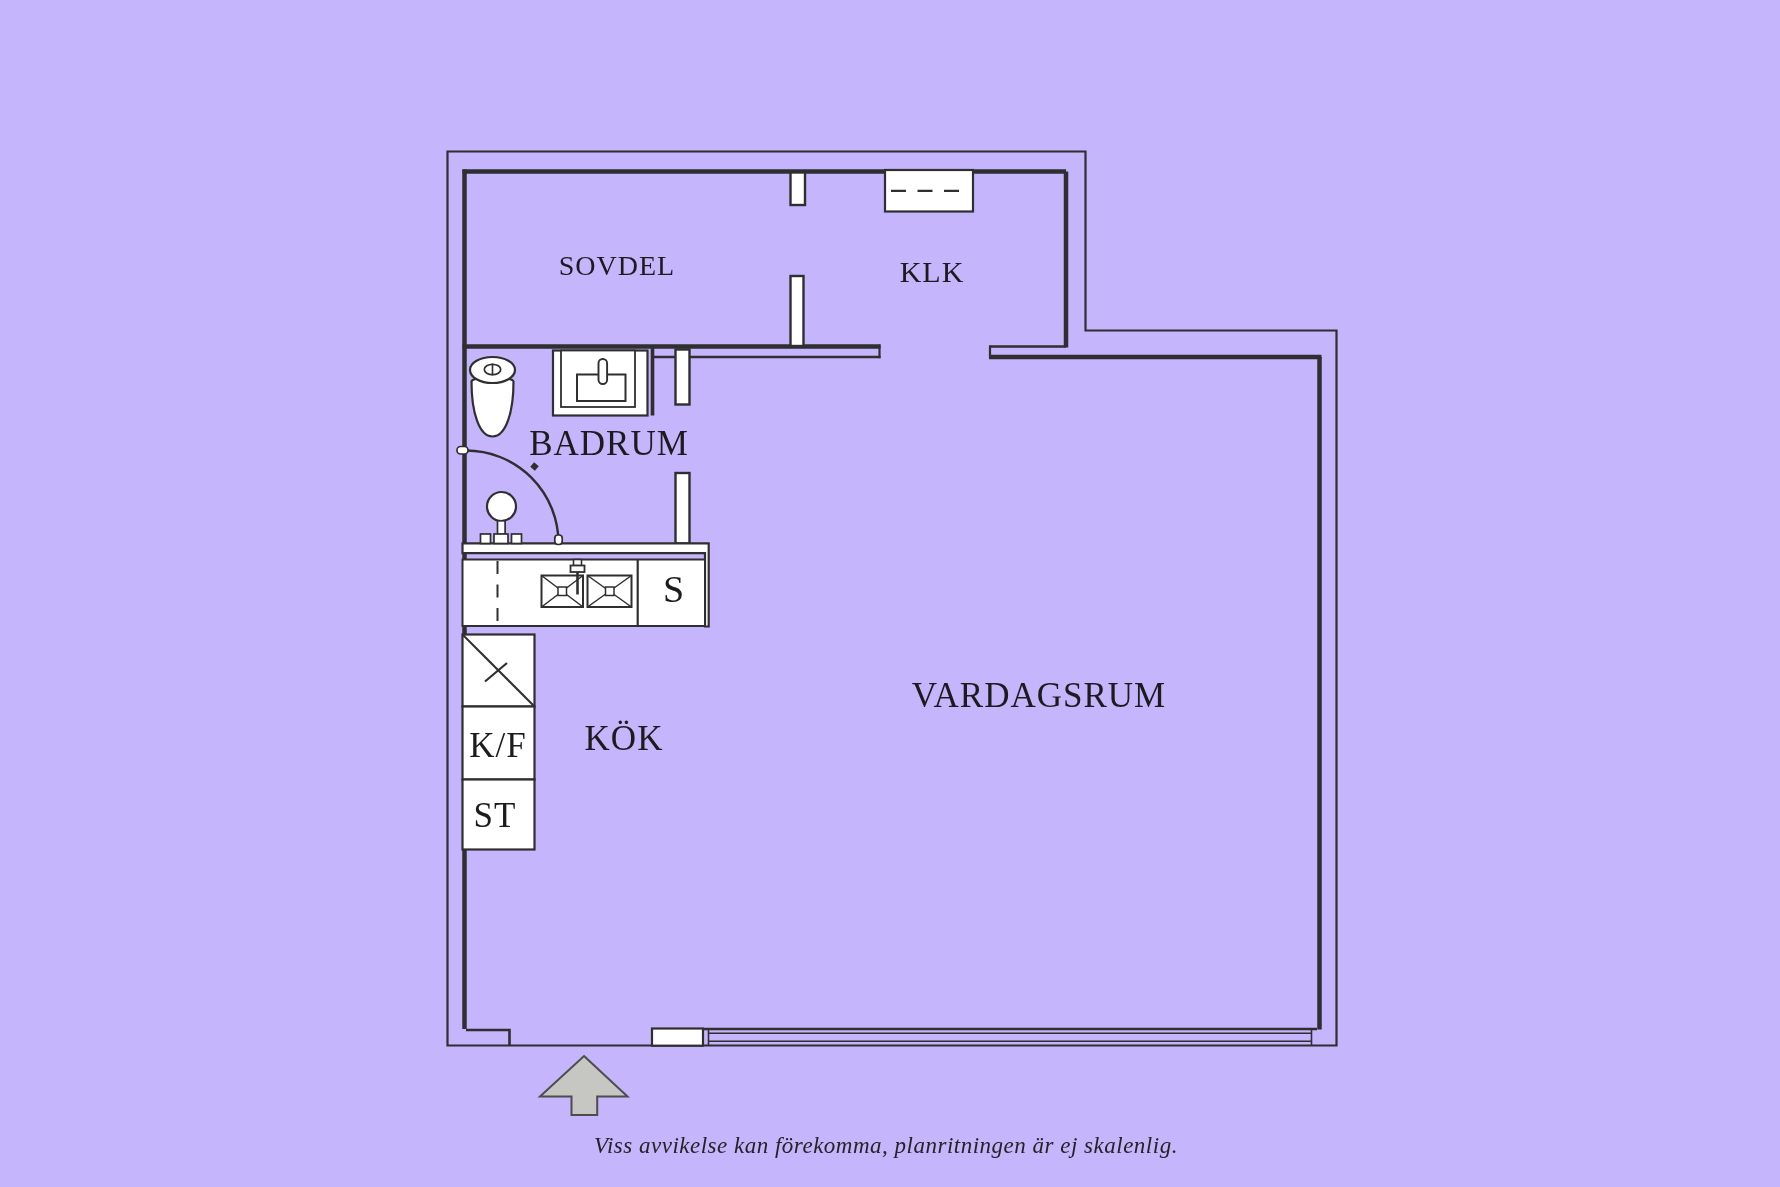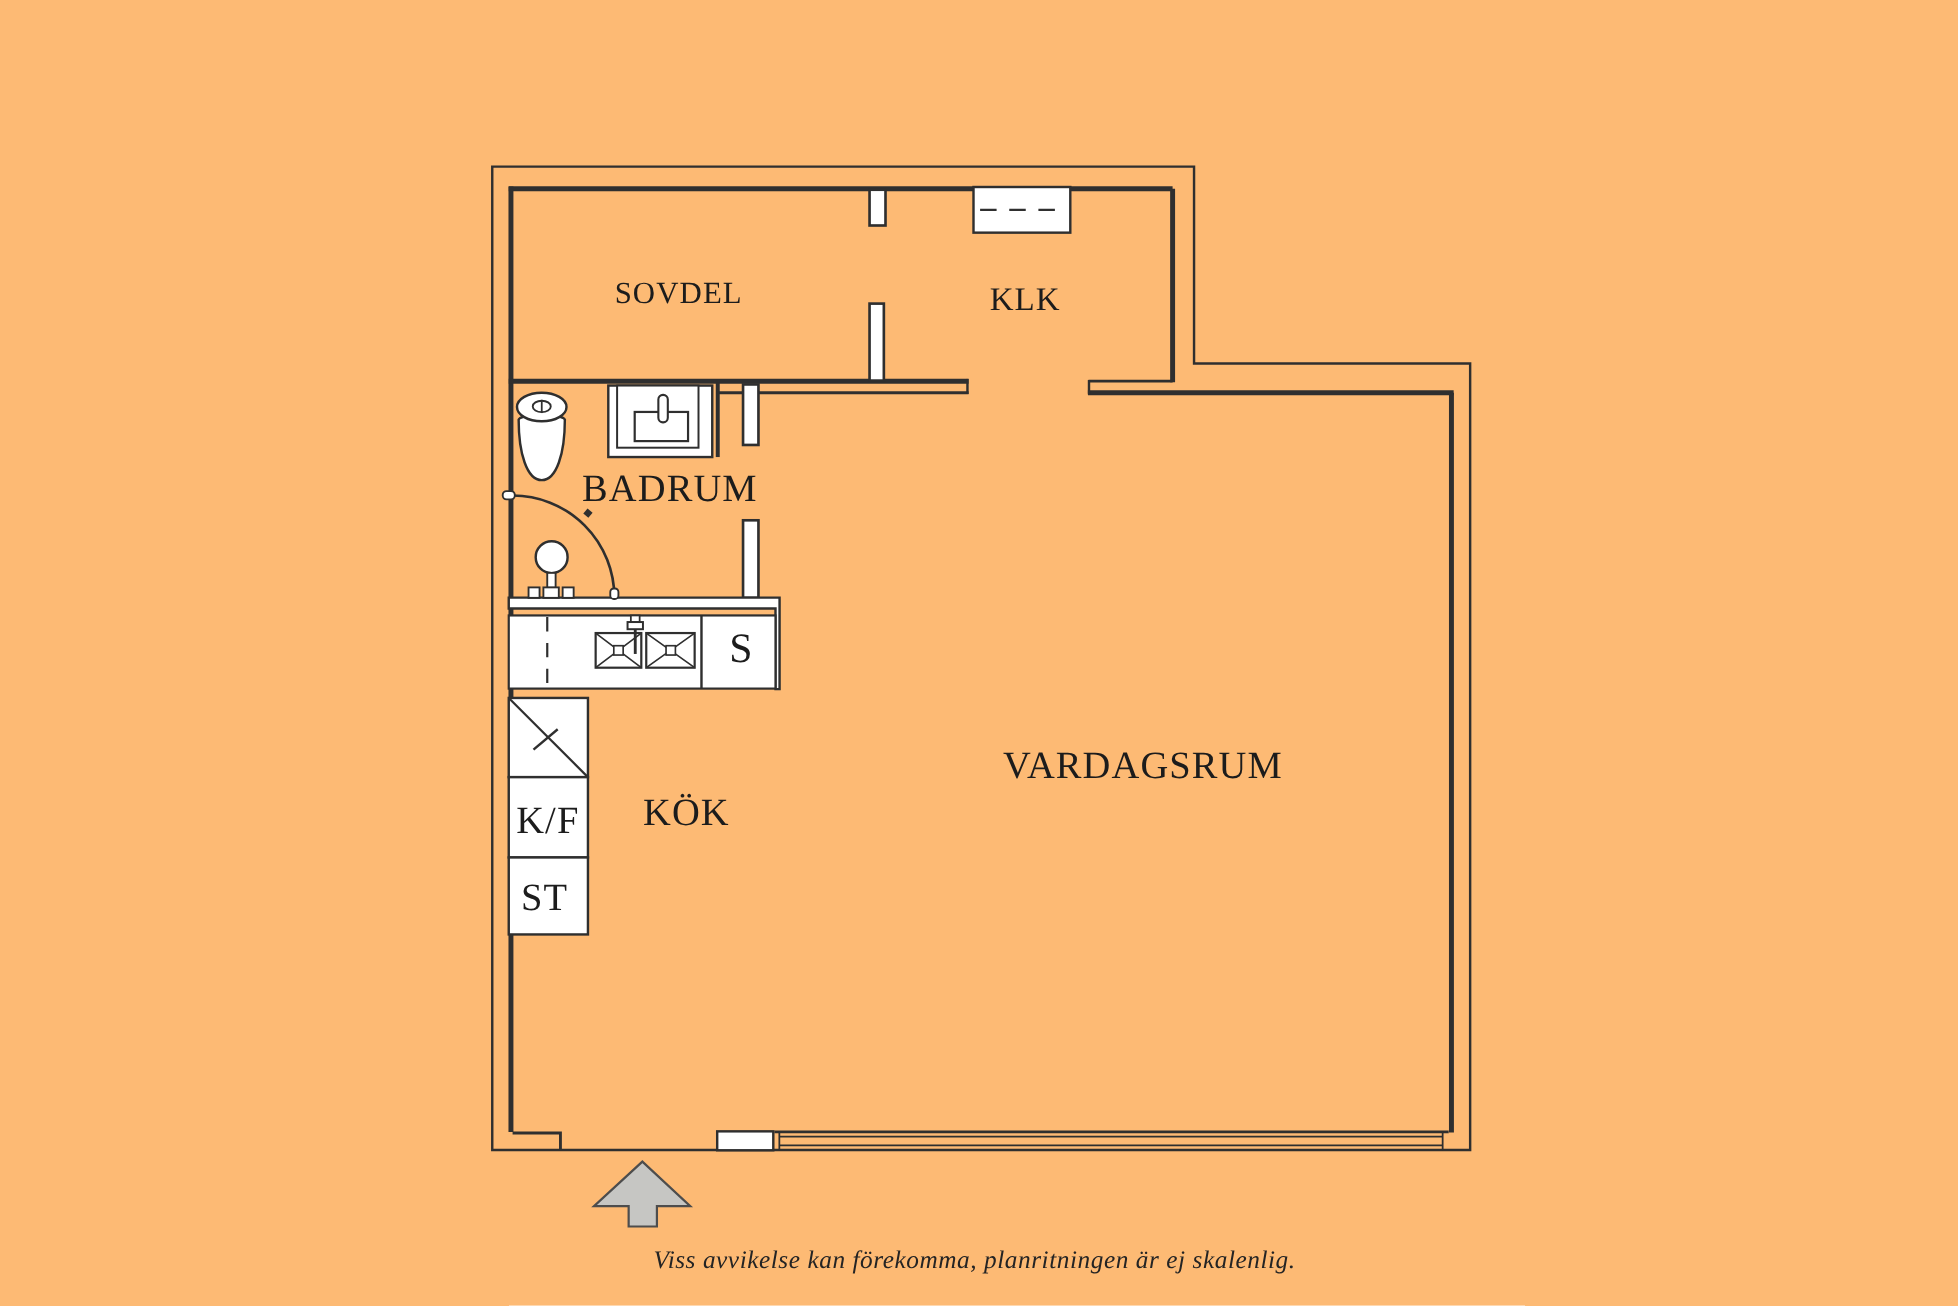--- a/index.html
+++ b/index.html
@@ -8,21 +8,21 @@
     width: 1780px;
     height: 1187px;
     background: #ffffff;
     overflow: hidden;
     font-family: "Liberation Serif", serif;
   }
   .plan-wrap {
     position: relative;
     width: 1780px;
     height: 1187px;
-    background: #fdba74;
+    background: #c4b5fd;
   }
   svg { display: block; }
   .wall        { stroke: #2f2f2f; fill: none; }
   .wall-fill   { stroke: #2f2f2f; fill: #ffffff; }
   .fixture     { stroke: #2f2f2f; fill: #ffffff; }
   .fixture-line{ stroke: #2f2f2f; fill: none; }
   .room-label  { fill: #1c1c1c; text-anchor: middle; letter-spacing: 1px; }
   .fs-sovdel   { font-size: 28px; }
   .fs-klk      { font-size: 30px; }
   .fs-big      { font-size: 35px; }

